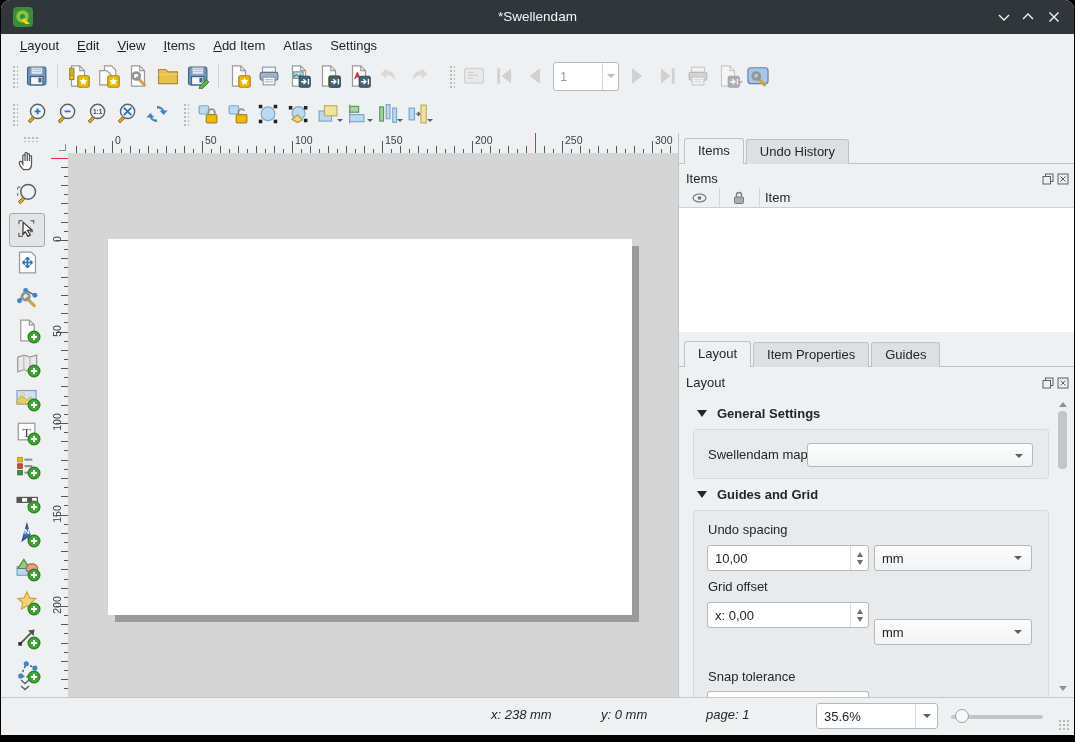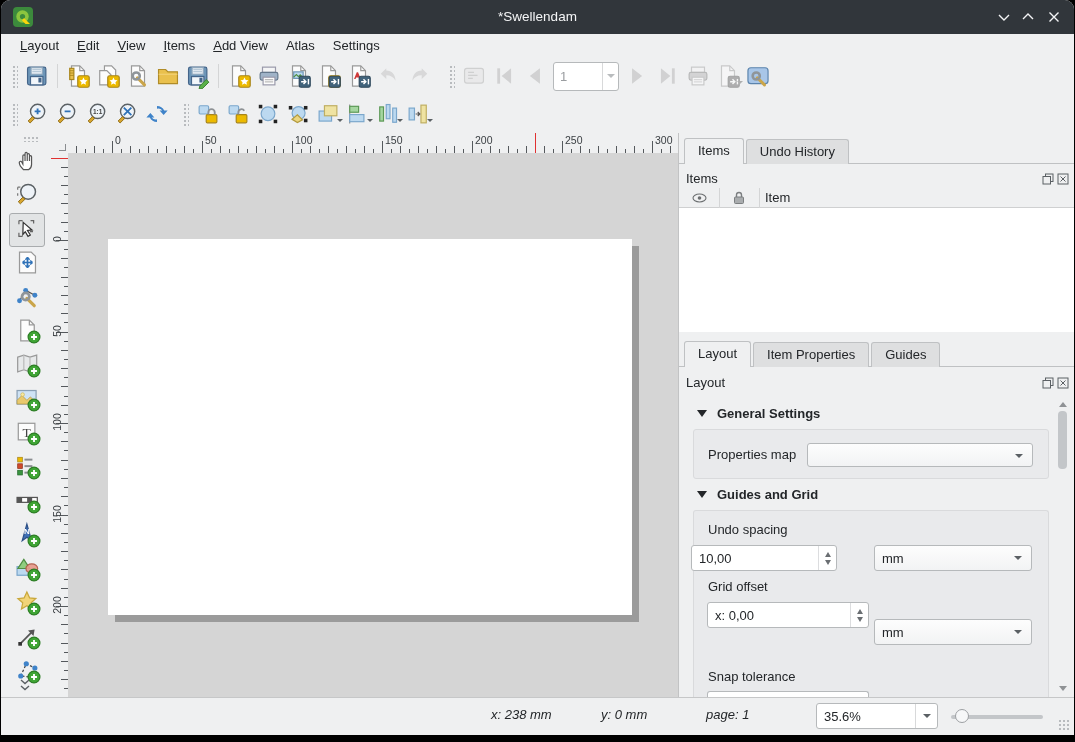--- a/index.html
+++ b/index.html
@@ -143,21 +143,21 @@
           <path d="M3.5 3.5l9 9m0-9l-9 9" stroke="#f4f5f6" stroke-width="1.4"></path>
         </svg>
     </span>
   </div>
 
   <div class="menubar">
     <span class="menuitem mn">Layout</span>
     <span class="menuitem mn">Edit</span>
     <span class="menuitem mn">View</span>
     <span class="menuitem mn">Items</span>
-    <span class="menuitem mn">Add View</span>
+    <span class="menuitem mn">Add Item</span>
     <span class="menuitem">Atlas</span>
     <span class="menuitem">Settings</span>
   </div>
 
   <div class="toolbar" id="toolbar1">
     <div class="grip"></div>
     <span style="display:flex">
         <div class="tbtn">
           <span>
             <svg width="26" height="26" viewBox="0 0 22 22">
@@ -862,34 +862,34 @@
               <path d="M3.5 3.5l5 5m0-5l-5 5" stroke="#5b6064"></path>
             </svg></span>
       </div>
 
       <div class="lsection" style="left:18px;top:272px">
         <span class="tri"></span>
         <span>General Settings</span>
       </div>
 
       <div class="gframe" style="left:14px;top:296px;width:356px;height:50px"></div>
-      <span class="flabel" style="left:29px;top:314px">Properties map</span>
+      <span class="flabel" style="left:29px;top:314px">Swellendam map</span>
       <div class="combo" style="left:128px;top:310px;width:226px">
         <span></span>
       </div>
 
       <div class="lsection" style="left:18px;top:353px">
         <span class="tri"></span>
         <span>Guides and Grid</span>
       </div>
 
       <div class="gframe" style="left:14px;top:377px;width:356px;height:187px;border-radius:3px 3px 0 0;border-bottom:none"></div>
 
       <span class="flabel" style="left:29px;top:389px">Undo spacing</span>
-      <div class="spin" style="left:12px;top:412px;width:146px">
+      <div class="spin" style="left:28px;top:412px;width:162px">
         <span>10,00</span>
         <span class="spinbtns">
             <span class="spup"></span>
             <span class="spdn"></span>
           </span>
       </div>
       <div class="combo" style="left:195px;top:412px;width:158px;height:26px">
         <span>mm</span>
       </div>
 

